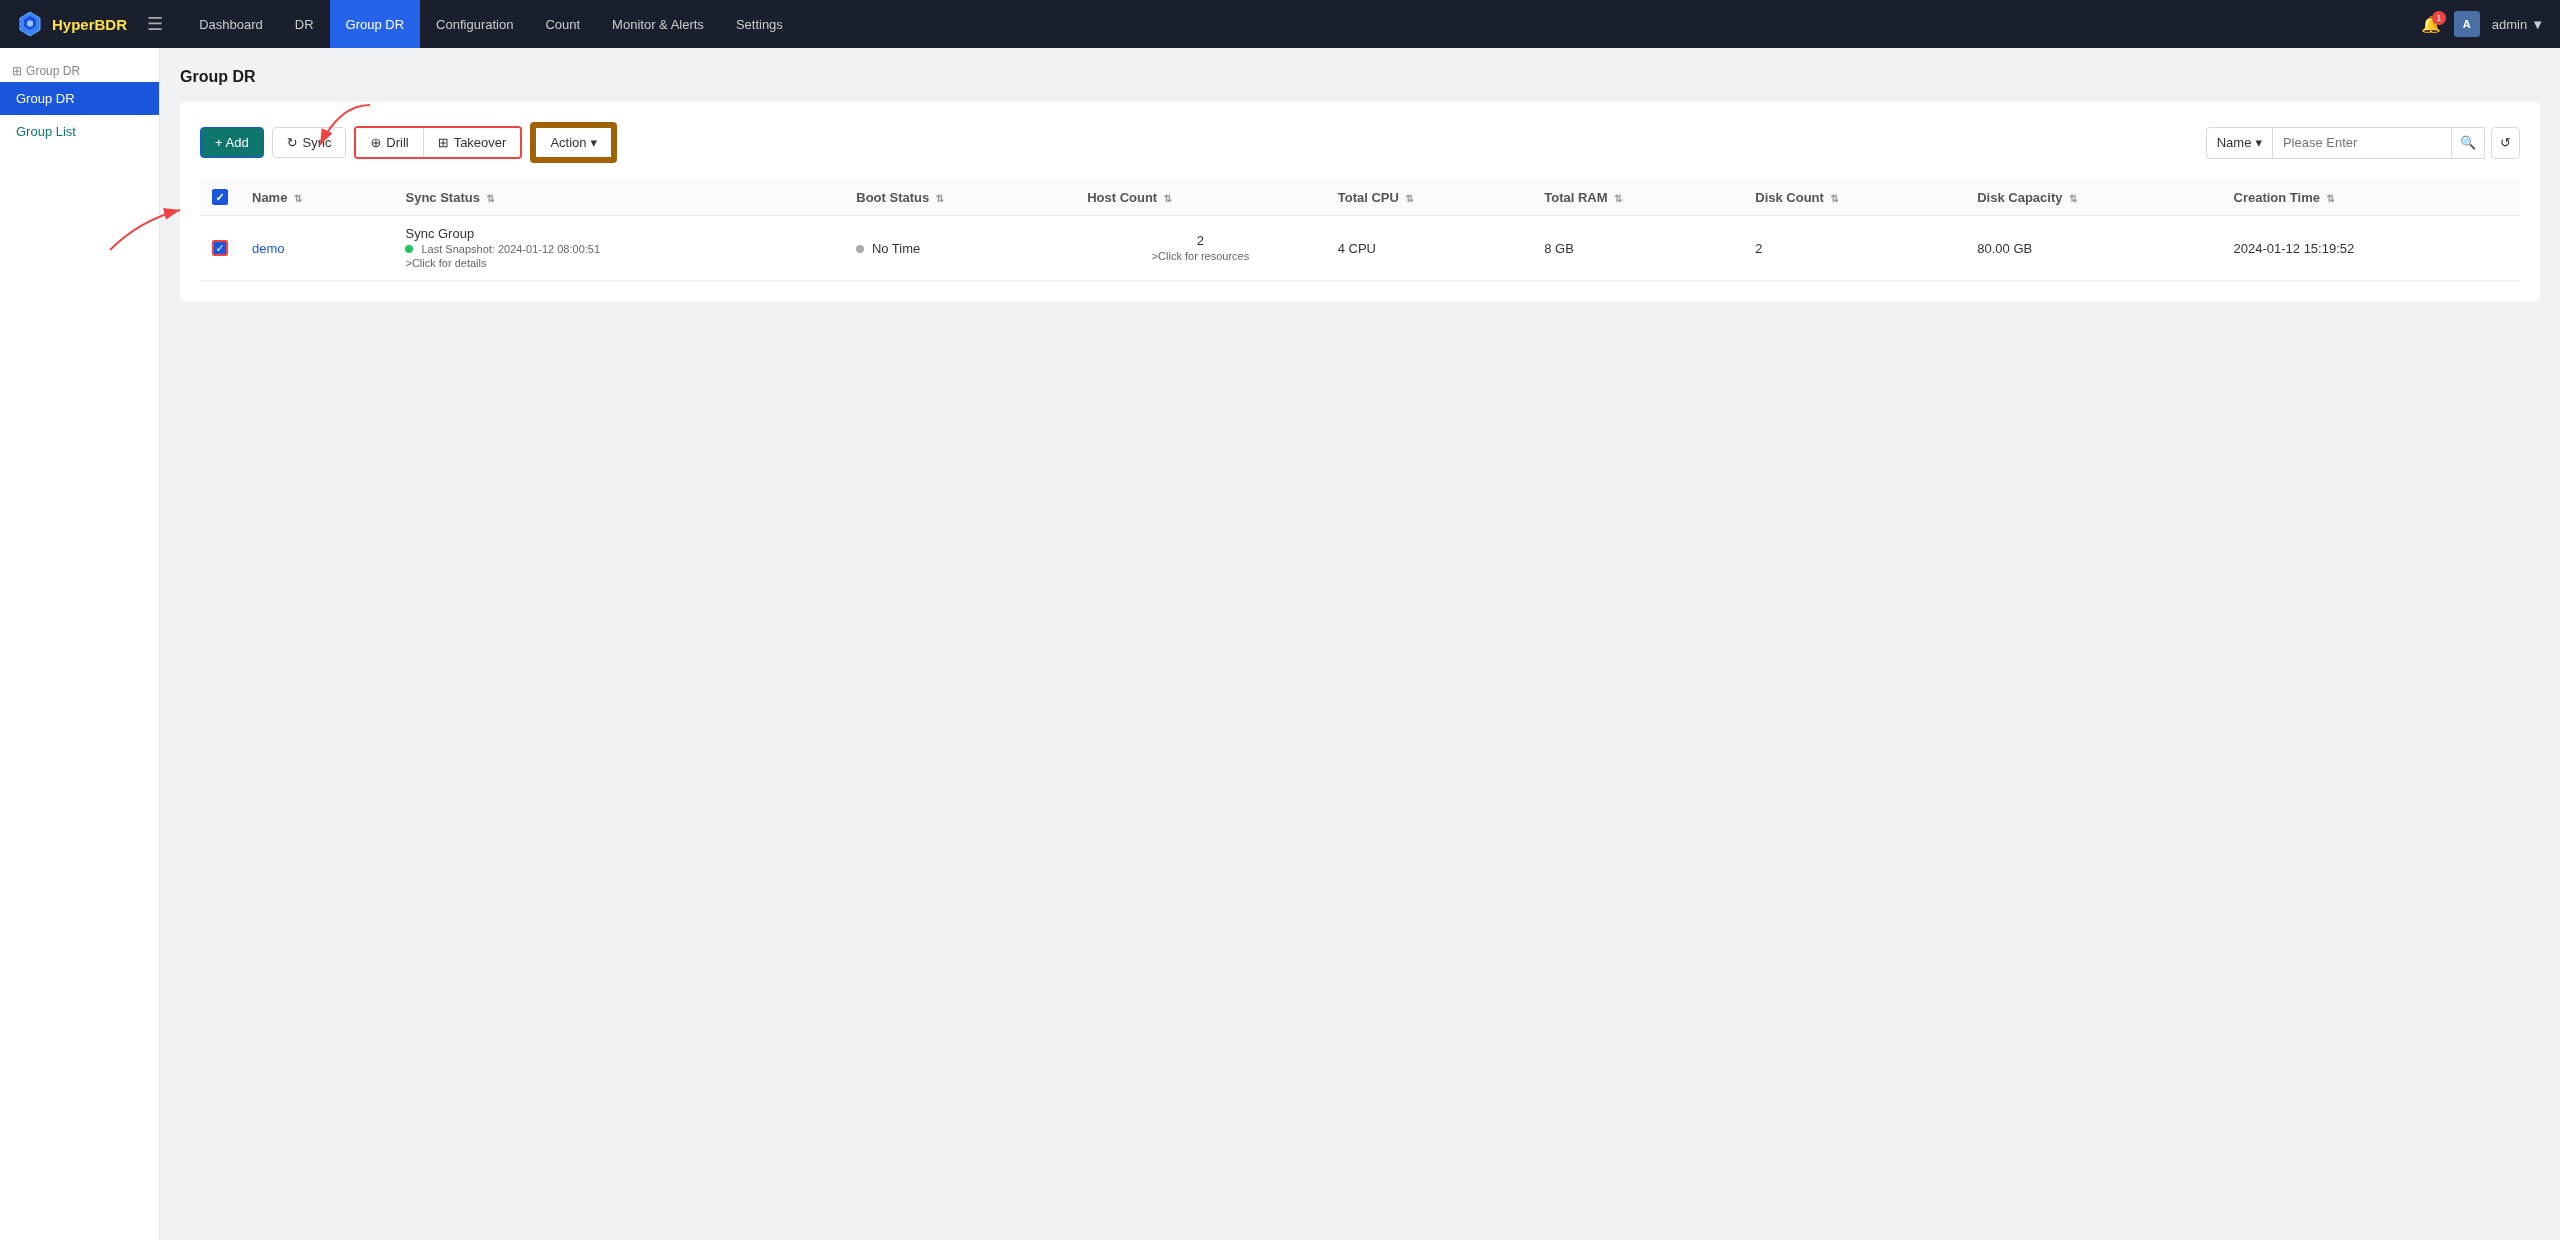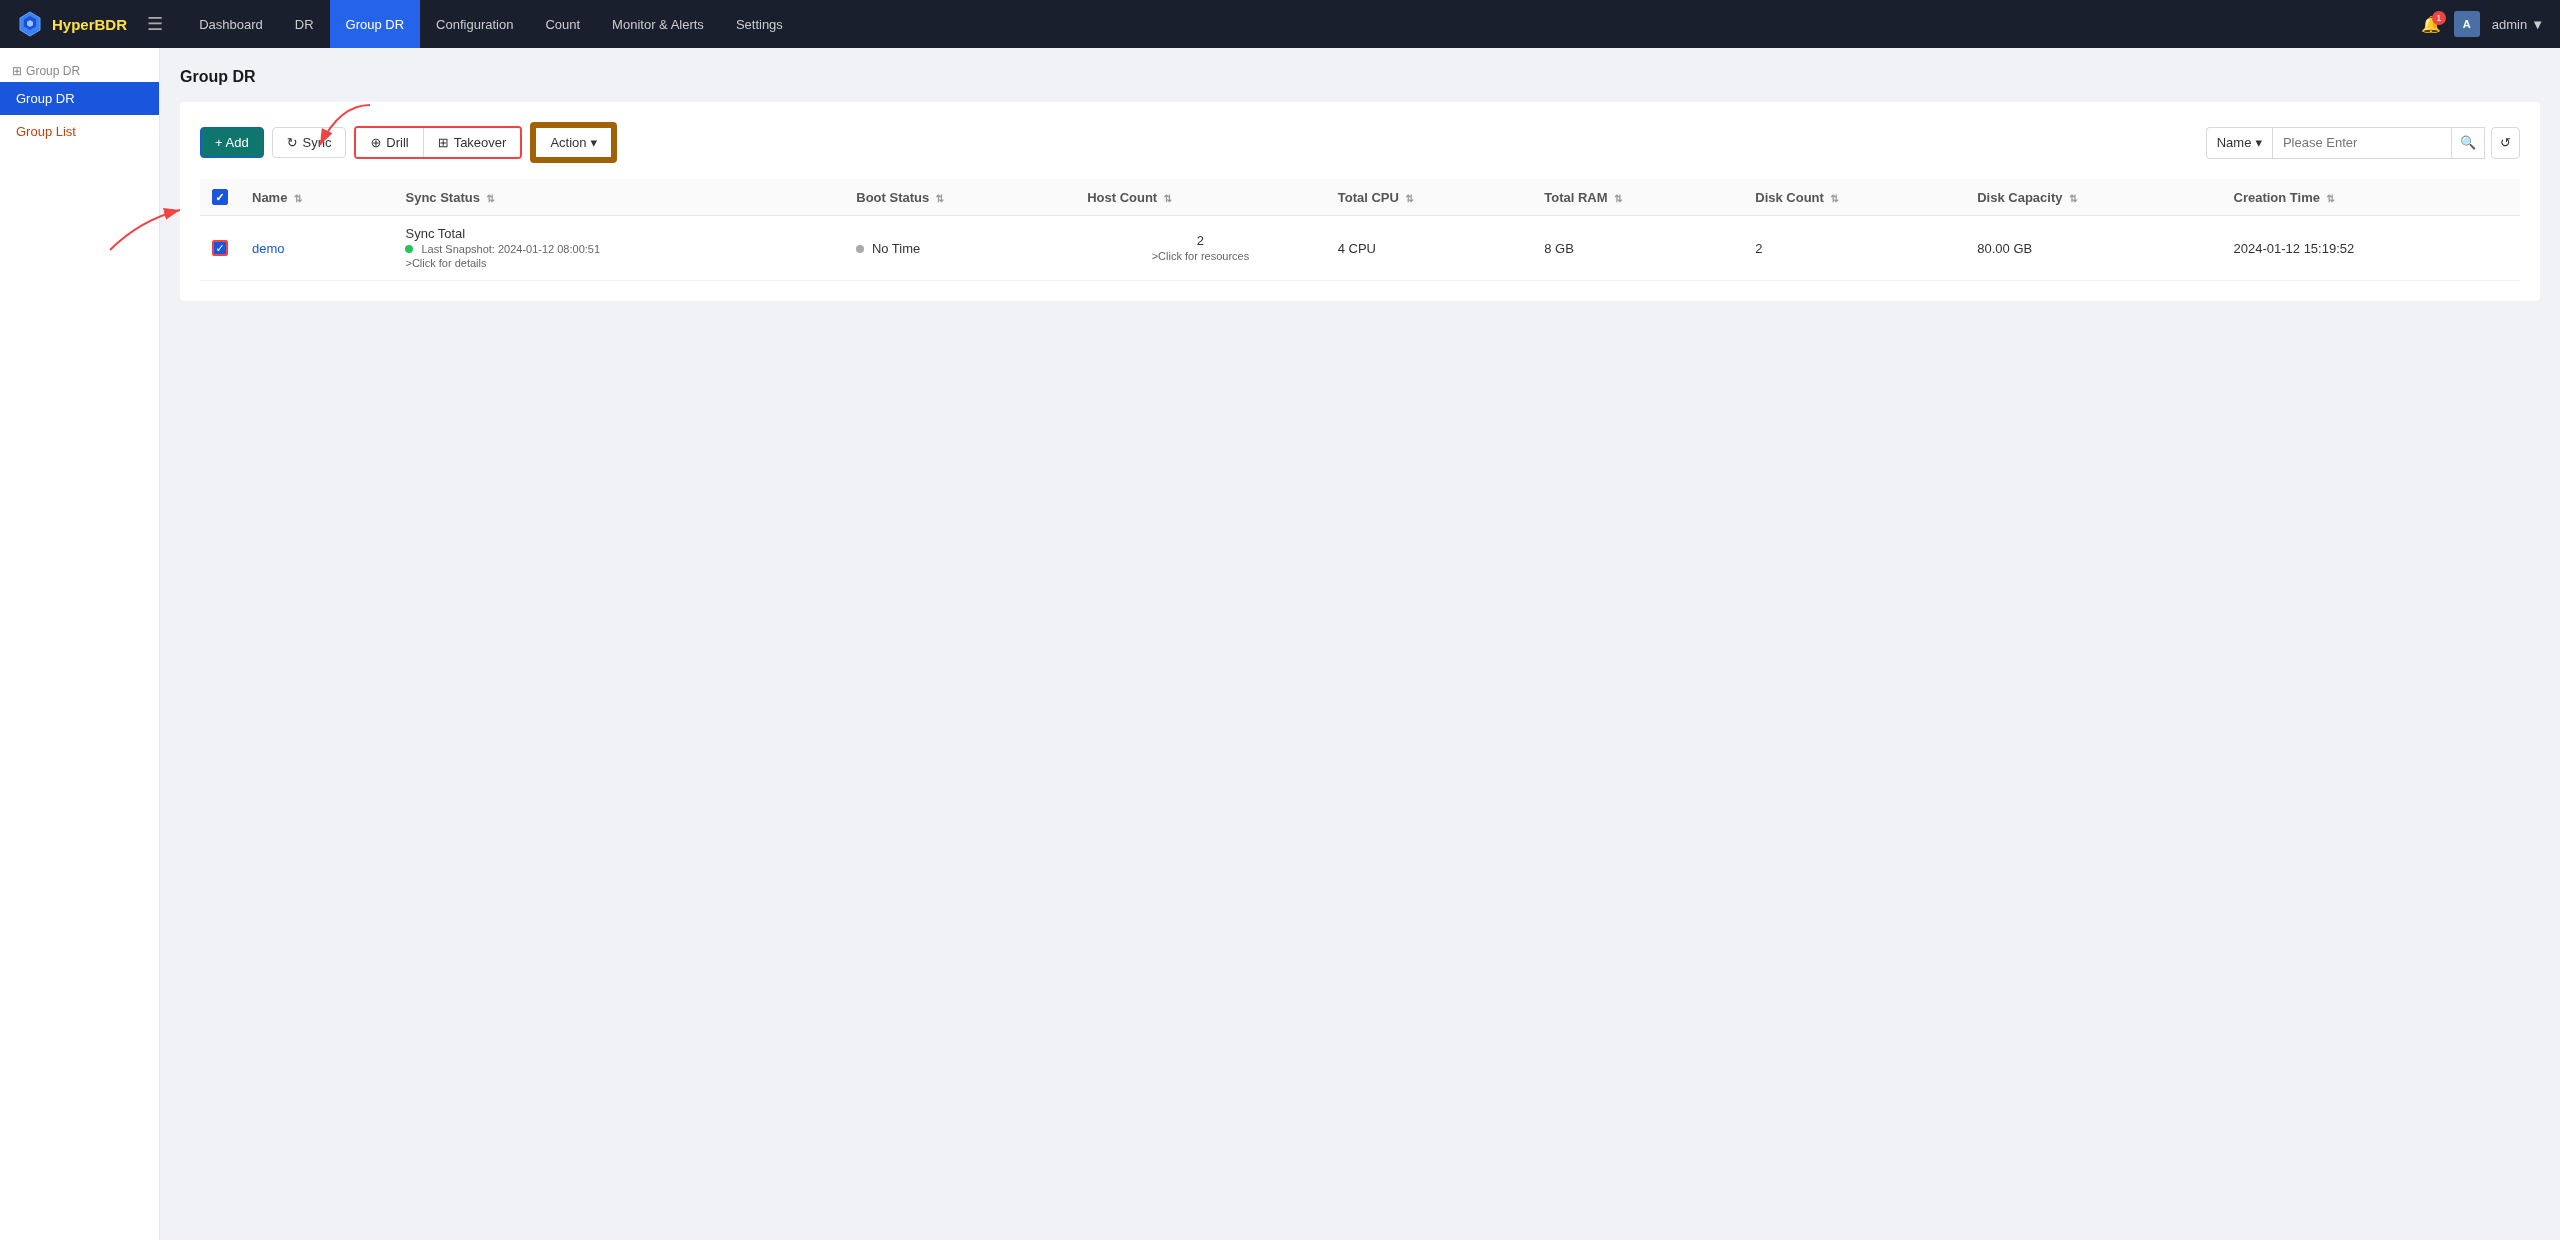--- a/index.html
+++ b/index.html
@@ -122,21 +122,21 @@
       font-size: 12px;
       color: #888;
       display: flex;
       align-items: center;
       gap: 4px;
     }
     .sidebar-item {
       padding: 9px 16px;
       cursor: pointer;
       font-size: 13px;
-      color: #c2410c;
+      color: #0f766e;
     }
     .sidebar-item.active {
       background: #1a56db;
       color: #fff;
     }
 
     
     .main {
       flex: 1;
       overflow: auto;
@@ -486,21 +486,21 @@
         </thead>
         <tbody>
           <tr>
             <td class="checkbox-cell">
               <div class="custom-checkbox-row"></div>
             </td>
             <td>
               <a class="link-blue">demo</a>
             </td>
             <td>
-              <div style="color:#333; font-size:13px;">Sync Total</div>
+              <div style="color:#333; font-size:13px;">Sync Group</div>
               <div style="display:flex; align-items:center; gap:4px; margin-top:2px;">
                 <span class="status-dot-green"></span>
                 <span class="small-text">Last Snapshot: 2024-01-12 08:00:51</span>
               </div>
               <div>
                 <a class="link-blue small-text">&gt;Click for details</a>
               </div>
             </td>
             <td>
               <span class="status-dot-gray"></span>

